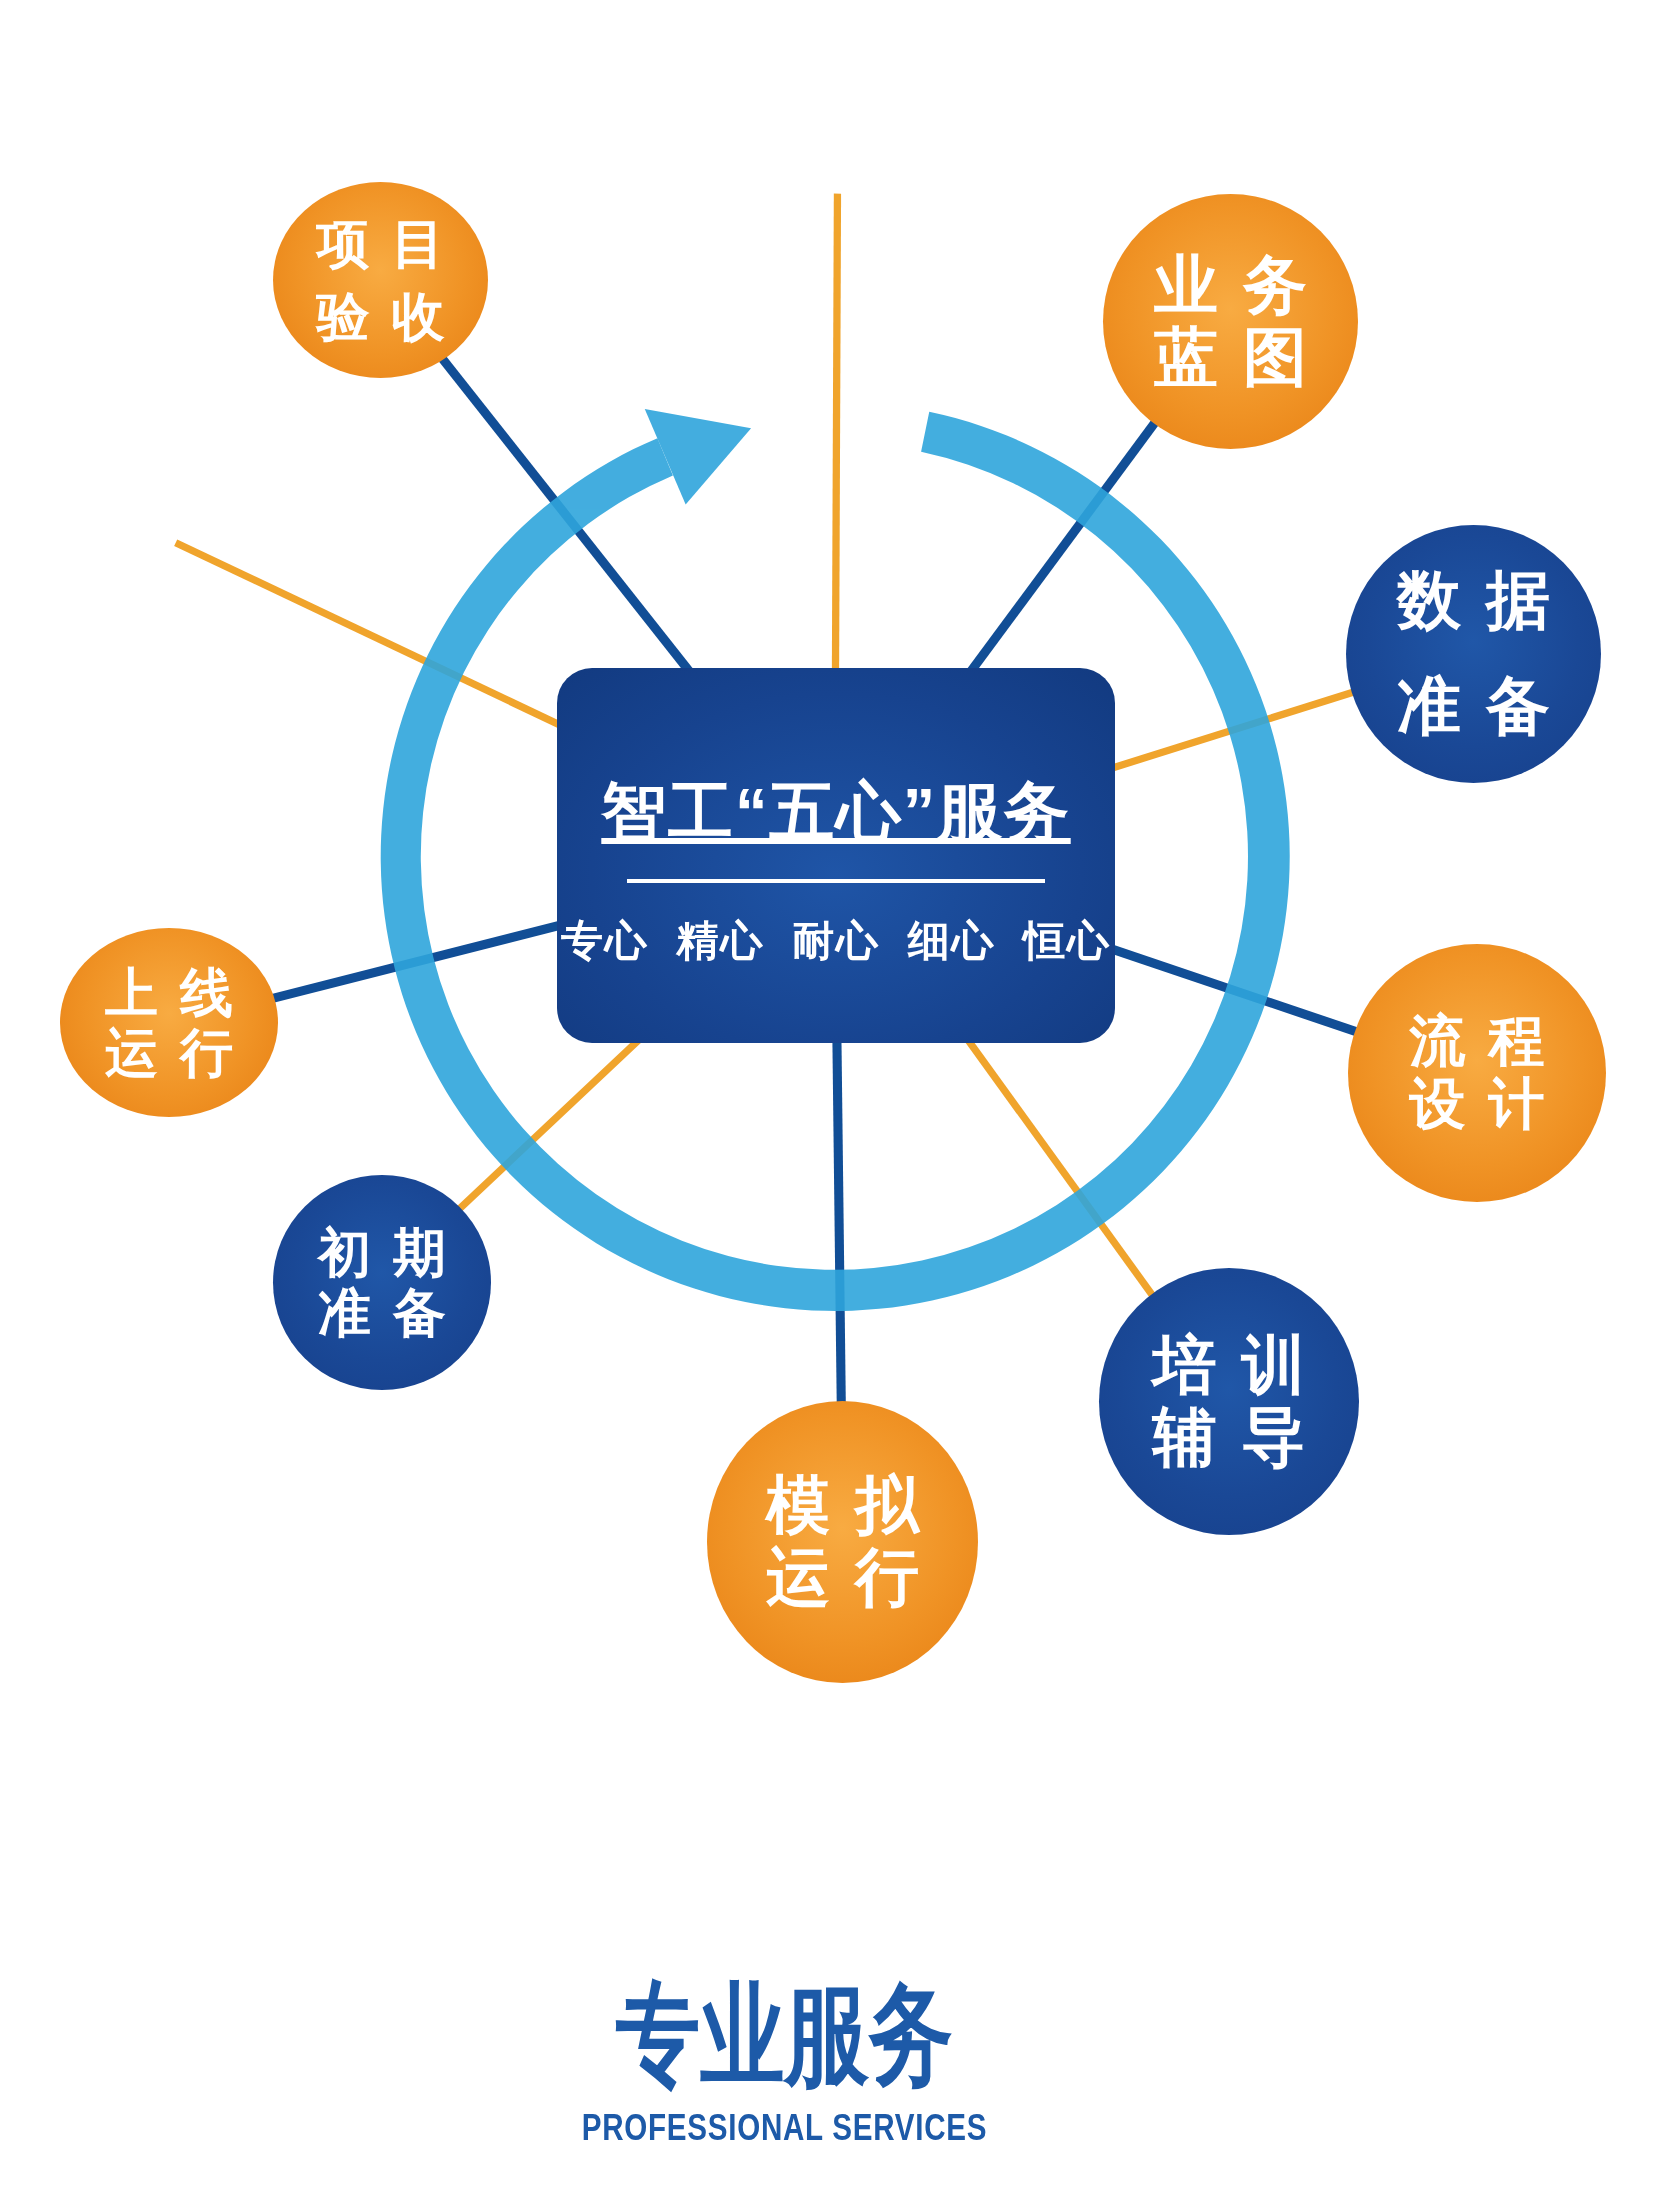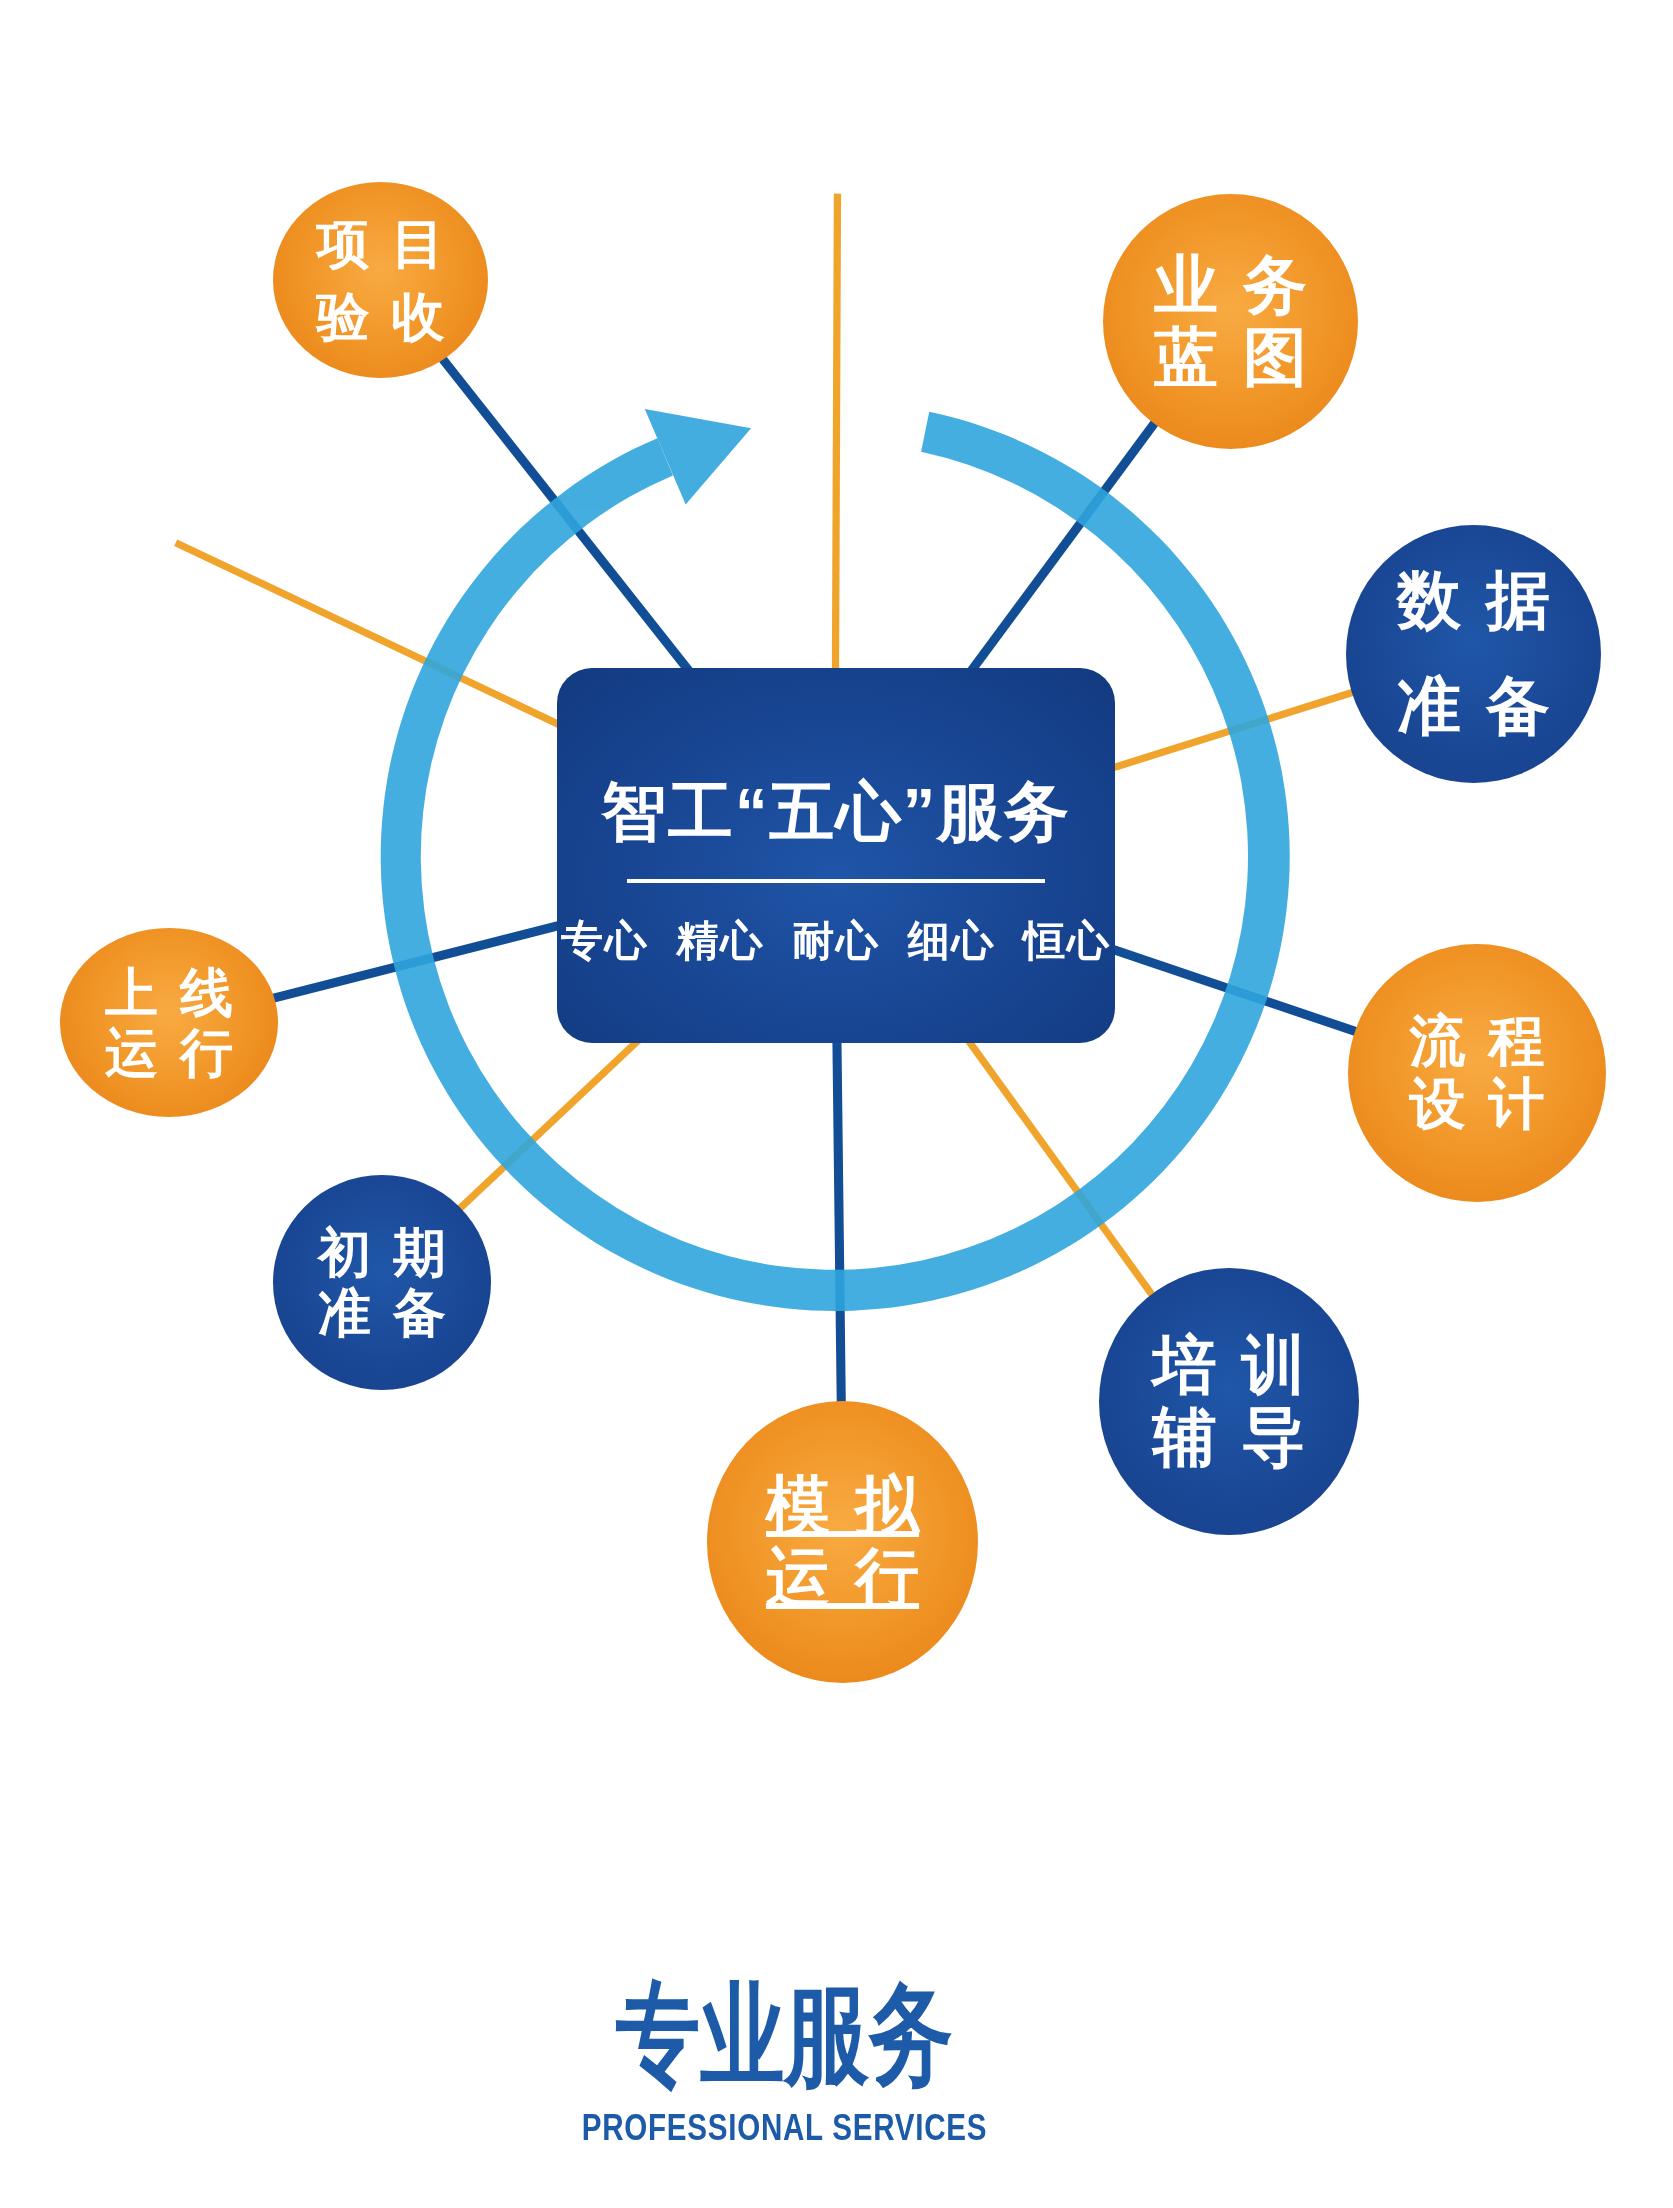--- a/index.html
+++ b/index.html
@@ -13,20 +13,21 @@
   .center-box{
     position:absolute;left:557px;top:668px;width:558px;height:375px;
     border-radius:35px;
     background:radial-gradient(ellipse at 50% 55%, #1f55a7 0%, #17438f 62%, #123a80 100%);
     color:#ffffff;text-align:center;
   }
   .center-title{
     position:absolute;left:0;right:0;top:111px;
     font-size:65px;font-weight:bold;letter-spacing:1.8px;line-height:1;
     white-space:nowrap;
+    text-decoration:underline;
   }
   .center-divider{
     position:absolute;left:70px;top:211px;width:418px;height:3.6px;background:#ffffff;
   }
   .center-subtitle{
     position:absolute;left:0;right:0;top:232px;
     font-size:42px;font-weight:600;letter-spacing:1.8px;word-spacing:14.5px;line-height:1;
     white-space:nowrap;
     margin-top:20px;
   }
@@ -39,21 +40,21 @@
     word-spacing:7.3px;white-space:nowrap;
   }
   .node.blue{background:radial-gradient(circle at 50% 45%, #2057a8 0%, #1a4896 55%, #163f8a 100%);}
   .node.orange{background:radial-gradient(circle at 50% 45%, #f8ab42 0%, #f09325 55%, #e67e12 100%);}
 
   .n1 {left:709px; top:68px;   width:256px;height:251px;font-size:64px;}
   .n2 {left:1103px;top:194px;  width:255px;height:255px;font-size:64px;}
   .n3 {left:1346px;top:525px;  width:255px;height:258px;font-size:64px;gap:34px;}
   .n4 {left:1348px;top:944px; width:258px;height:258px;font-size:56px;}
   .n5 {left:1099px;top:1268px; width:260px;height:267px;font-size:64px;}
-  .n6 {left:707px; top:1401px; width:271px;height:282px;font-size:64px;text-decoration:underline;}
+  .n6 {left:707px; top:1401px; width:271px;height:282px;font-size:64px;}
   .n7 {left:273px; top:1175px; width:218px;height:215px;font-size:53px;}
   .n8 {left:60px;  top:928px; width:218px;height:189px;font-size:53px;}
   .n9 {left:66px;  top:434px;  width:218px;height:218px;font-size:53px;}
   .n10{left:273px; top:182px;  width:215px;height:196px;font-size:53px;gap:14px;}
 
   
   .footer-title{
     position:absolute;left:421px;top:1980px;width:727px;
     text-align:center;color:#1d5aa8;font-size:111px;font-weight:bold;line-height:1;
     transform:scaleX(0.76);white-space:nowrap;

